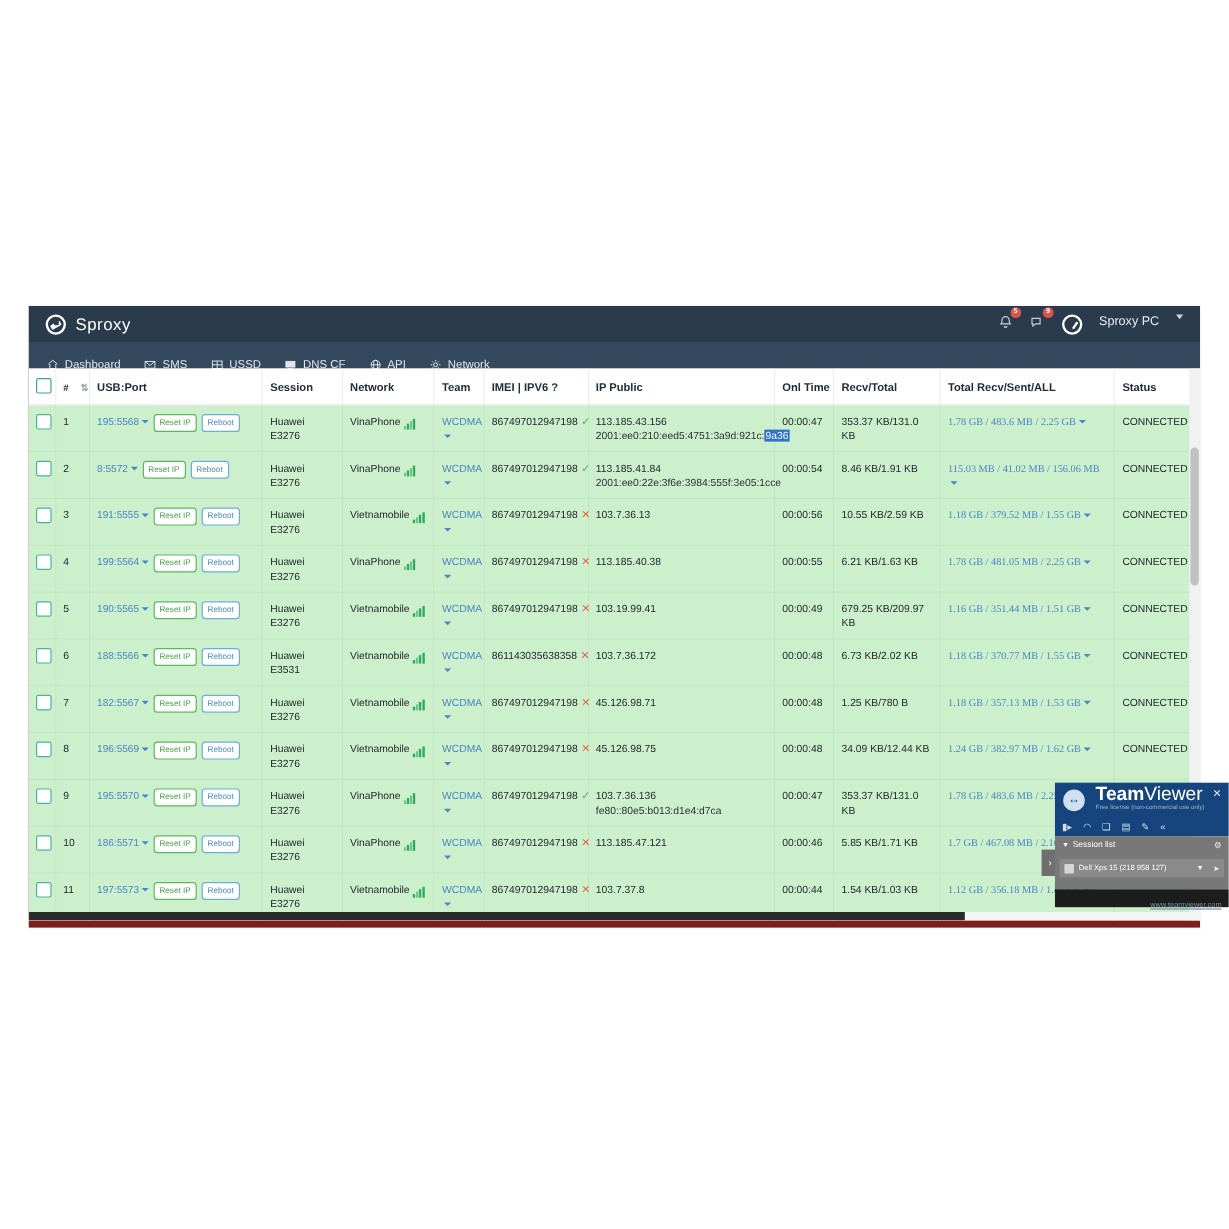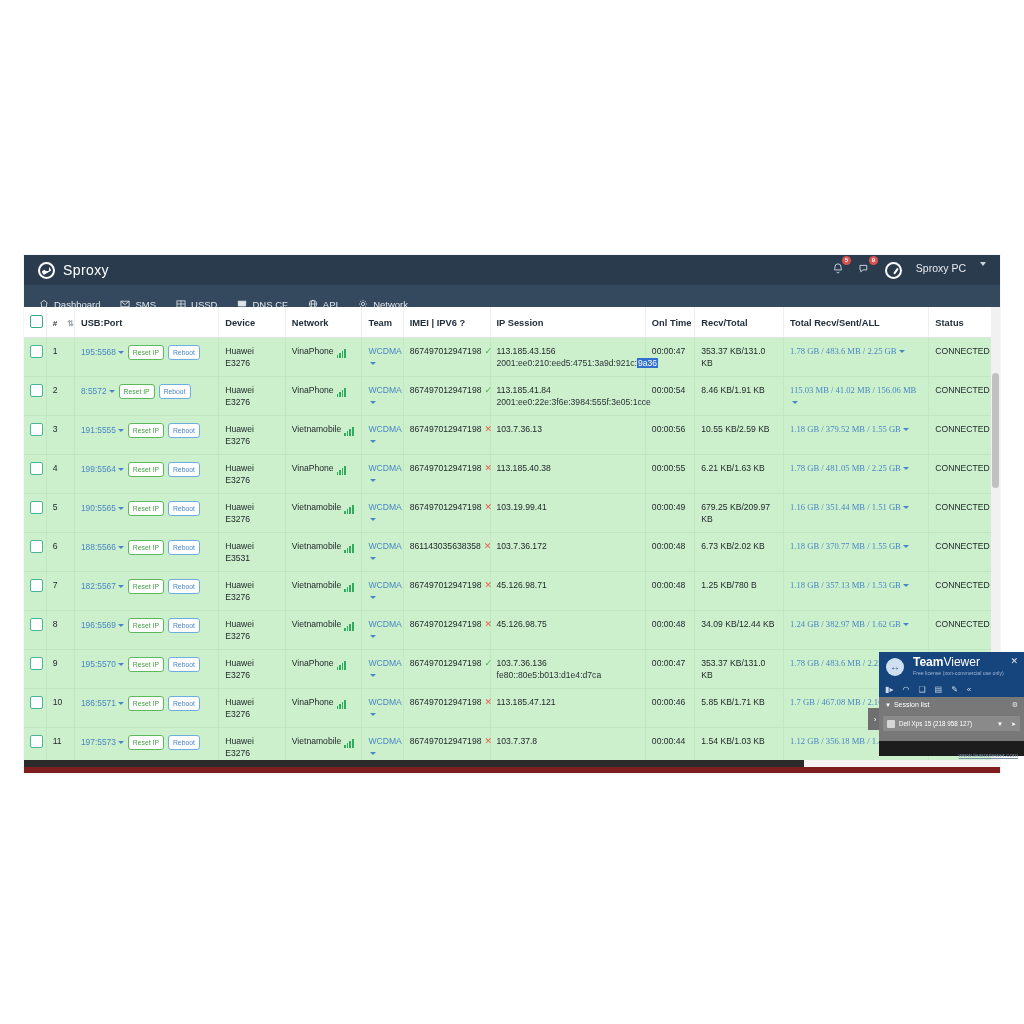--- a/index.html
+++ b/index.html
@@ -94,21 +94,21 @@
   .hthumb{position:absolute;left:0;top:0;height:7px;width:780px;background:#2b2b2b;}
   
   #teamviewer{
     position:absolute;left:879px;top:652px;width:145px;height:116px;
     font-family:"Liberation Sans",sans-serif;overflow:hidden;
   }
   .tv-head{background:#16447c;height:45px;position:relative;padding:5px 6px;box-sizing:border-box;}
   .tv-logo{width:18px;height:18px;border-radius:50%;background:#cfe0f2;position:absolute;left:7px;top:6px;
     display:flex;align-items:center;justify-content:center;}
   .tv-logo span{color:#16447c;font-size:10px;line-height:1;}
-  .tv-title{margin-left:28px;font-size:12px;color:#ffffff;line-height:11px;}
+  .tv-title{margin-left:28px;font-size:16px;color:#ffffff;line-height:11px;}
   .tv-title b{font-weight:bold;}
   .tv-sub{margin-left:28px;font-size:5.2px;color:#9fb6d4;line-height:6.5px;margin-top:2px;}
   .tv-close{position:absolute;right:6px;top:5px;color:#dce6f2;font-size:9px;line-height:9px;}
   .tv-icons{position:absolute;left:6px;bottom:3px;display:flex;gap:9px;align-items:center;color:#cddbeb;font-size:8px;}
   .tv-body{background:#787878;height:44px;position:relative;}
   .tv-sessrow{display:flex;align-items:center;height:15px;padding:0 6px;color:#ffffff;font-size:7px;}
   .tv-tri{font-size:6px;margin-right:3px;}
   .tv-gear{margin-left:auto;font-size:7px;color:#e8e8e8;}
   .tv-item{display:flex;align-items:center;height:15px;margin:4px 4px 0 4px;background:#8a8a8a;
     padding:0 4px;color:#ffffff;font-size:6.3px;gap:4px;}
@@ -211,25 +211,25 @@
         <col style="width:49px">
           <col style="width:88px">
           <col style="width:144px">
           <col style="width:70px">
       </colgroup>
       <thead>
         <tr>
           <th><span class="chk"></span></th>
           <th><span class="hash">#</span><span class="sort-ico">⇅</span></th>
           <th>USB:Port</th>
-          <th>Device</th>
+          <th>Session</th>
           <th>Network</th>
           <th>Team</th>
           <th>IMEI | IPV6 ?</th>
-          <th>IP Session</th>
+          <th>IP Public</th>
           <th>Onl Time</th>
           <th>Recv/Total</th>
           <th>Total Recv/Sent/ALL</th>
           <th>Status</th>
         </tr>
       </thead>
       <tbody id="tbody">
           <tr>
             <td><span class="chk"></span></td>
             <td>1</td>

